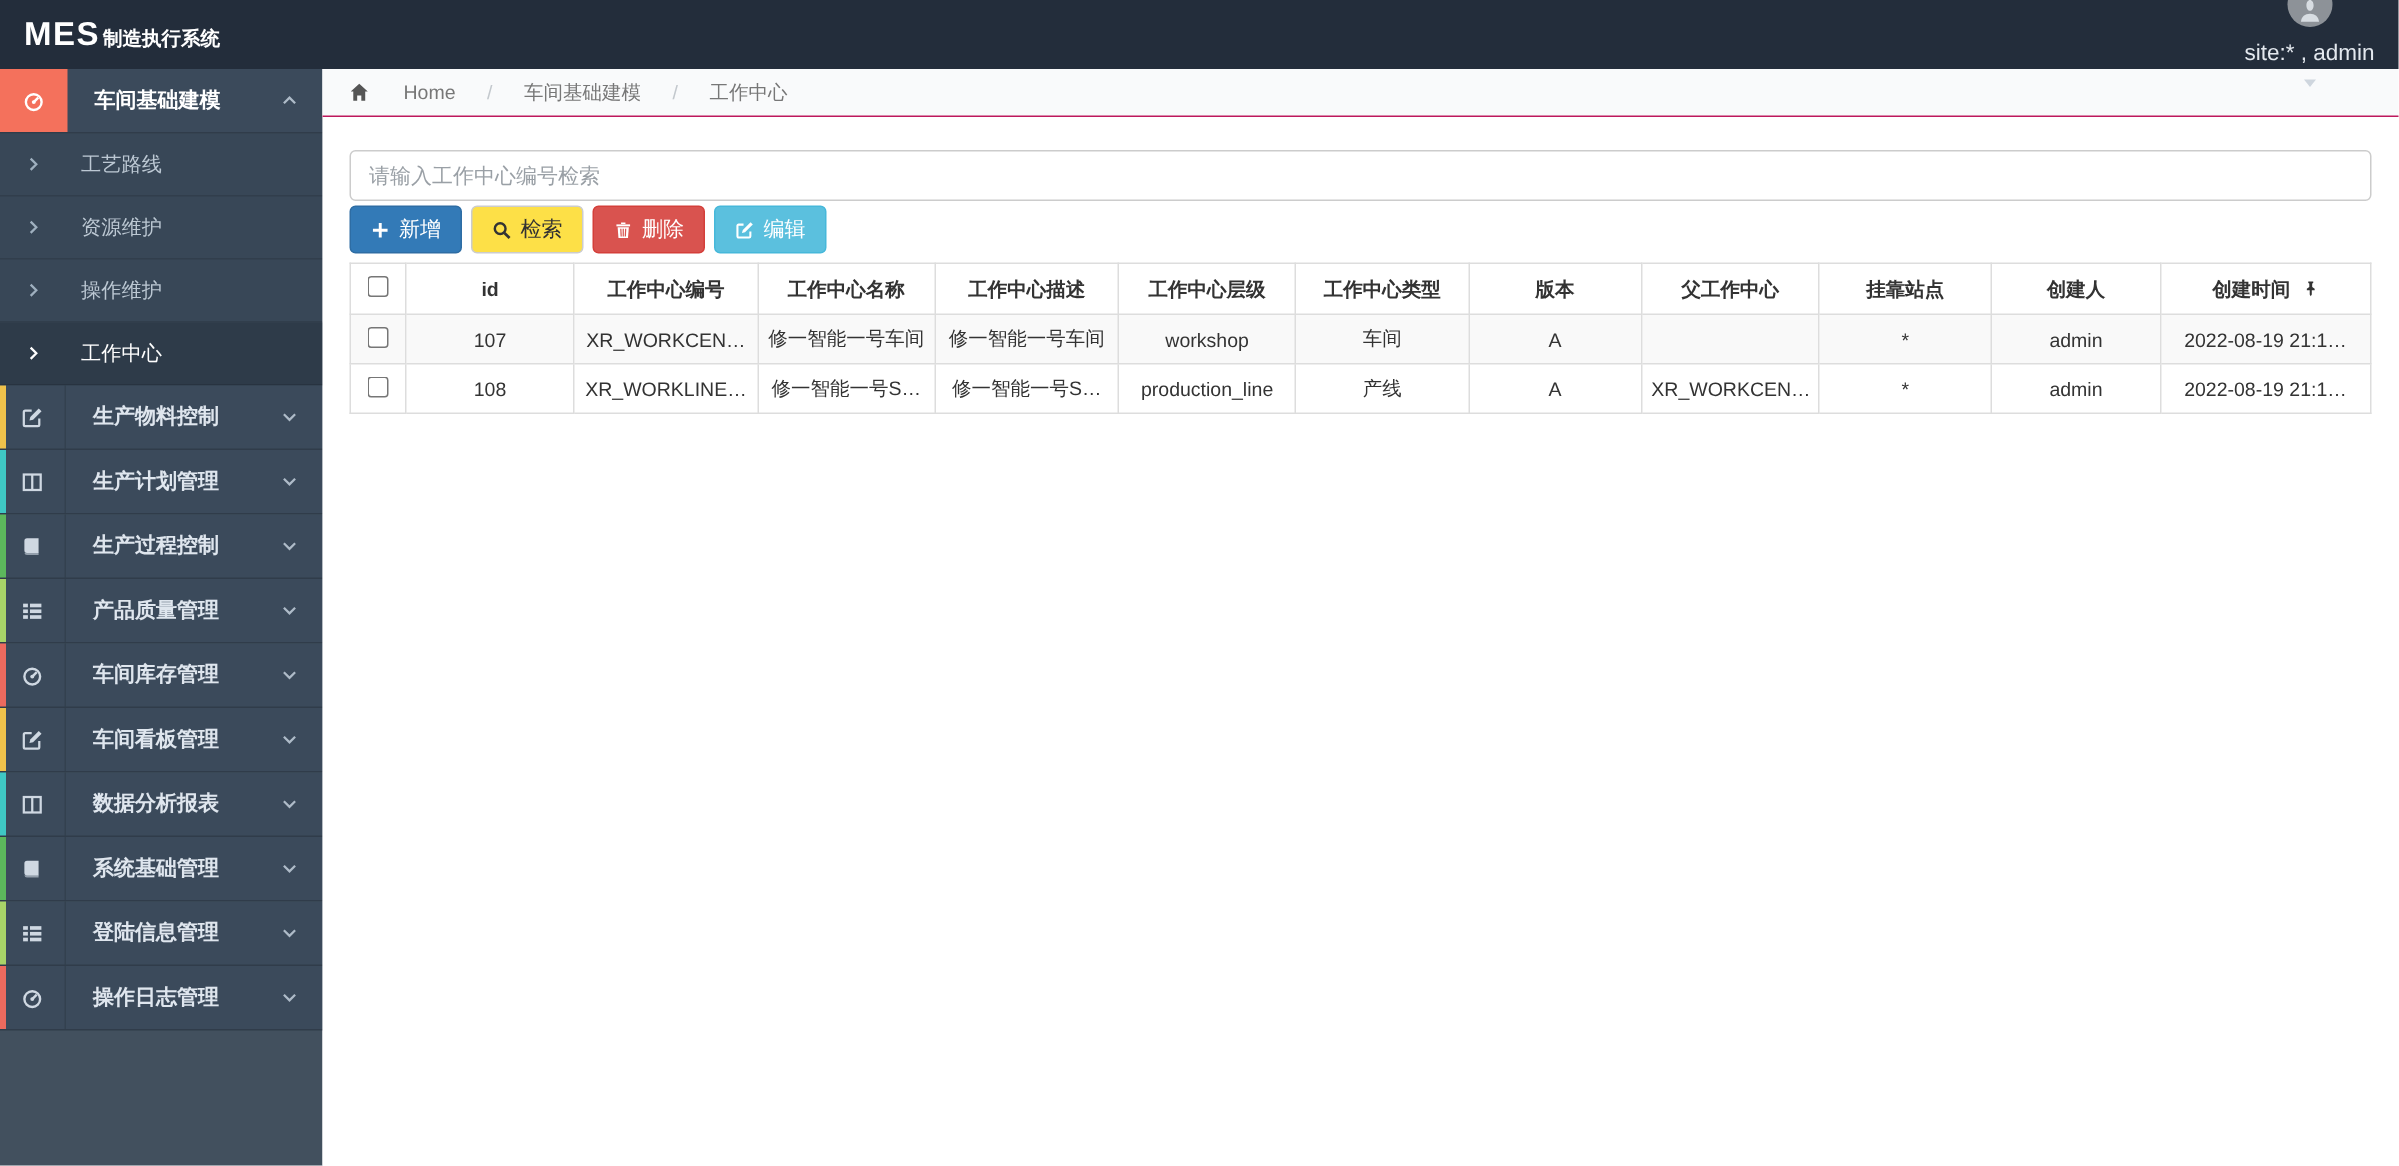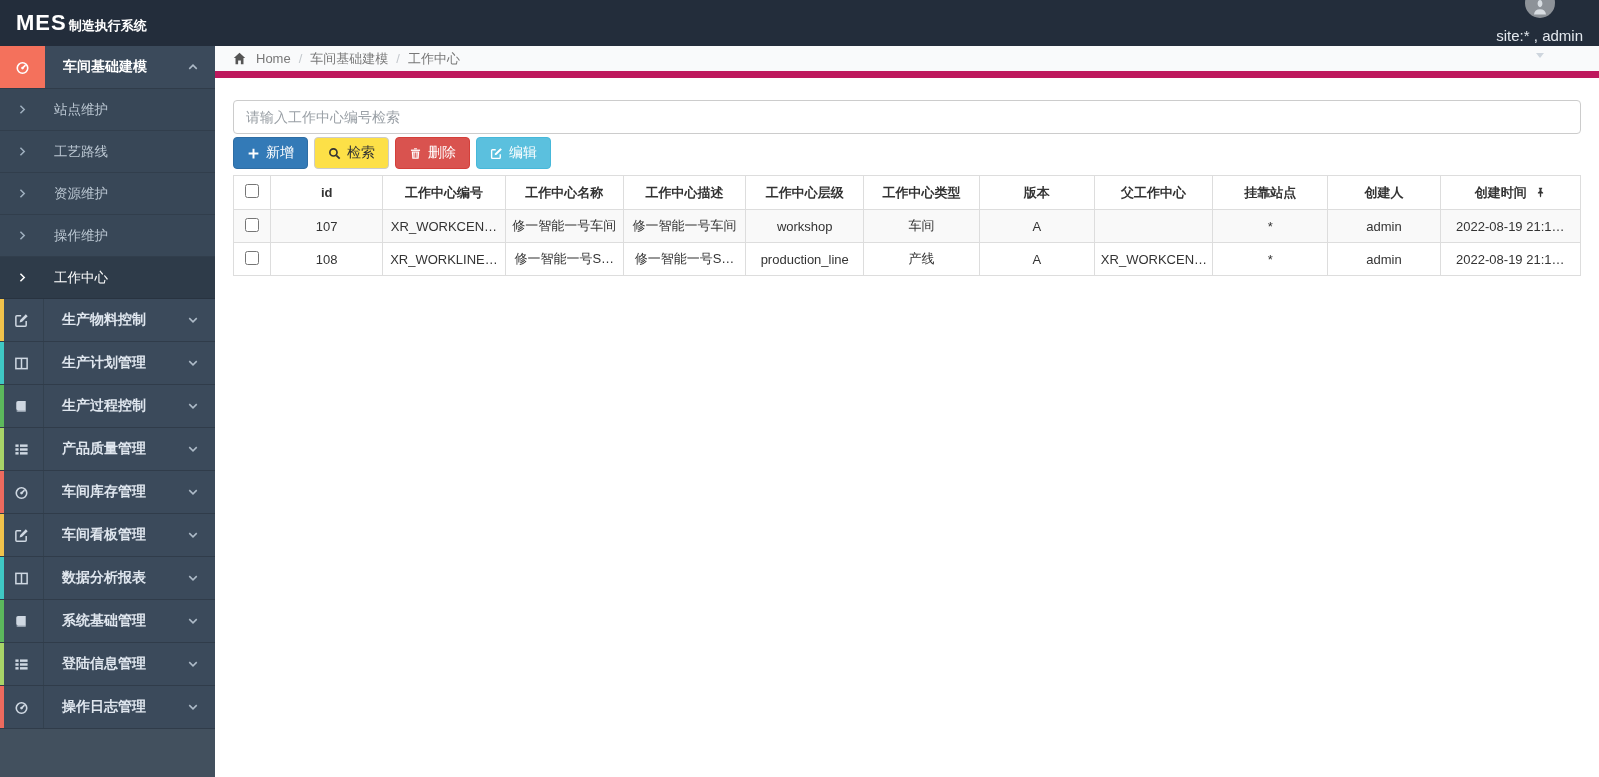--- a/index.html
+++ b/index.html
@@ -42,22 +42,22 @@
     border-bottom:1px solid rgba(0,0,0,.12); cursor:pointer; color:#bcc8d3; }
   .sub-item .sicon { width:44px; display:flex; justify-content:center; color:#9fb0bf; }
   .sub-item .sicon svg { width:11px; height:11px; }
   .sub-item .slabel { font-size:13.5px; padding-left:10px; }
   .sub-item.active { background:#2e3b49; color:#fff; }
   .sub-item.active .sicon { color:#fff; }
 
   
   .main { position:absolute; left:215px; top:46px; width:1384px; height:731px;
     background:#fff; }
-  .breadcrumb { height:32px; background:#f9fafb; border-bottom:7px solid #be185d;
-    display:flex; align-items:center; padding:0 18px; font-size:13px; color:#777; gap:8px; }
+  .breadcrumb { height:32px; background:#f9fafb; border-bottom:1px solid #be185d;
+    display:flex; align-items:center; padding:0 18px; font-size:13px; color:#777; gap:21px; }
   .breadcrumb .home-ic { width:13px; height:13px; fill:#555; margin-right:2px; }
   .crumb-link { color:#777; cursor:pointer; }
   .crumb-sep { color:#c3c8cd; }
   .crumb-current { color:#777; }
 
   .content { padding:22px 18px 0 18px; }
 
   .search-input { width:100%; height:34px; border:1px solid #ccc; border-radius:4px;
     padding:6px 12px; font-size:14px; color:#555; outline:none;
     font-family:"Liberation Sans","DejaVu Sans",sans-serif; }
@@ -192,28 +192,20 @@
           <use href="#i-dashboard"></use>
         </svg>
       </span>
     <span class="glabel">车间基础建模</span>
     <svg class="chev" viewBox="0 0 16 16">
         <use href="#i-chev-up"></use>
       </svg>
   </div>
 
   <div class="subnav">
-    <div class="sub-item">
-      <span class="sicon">
-          <svg viewBox="0 0 16 16">
-            <use href="#i-chev-right"></use>
-          </svg>
-        </span>
-      <span class="slabel">站点维护</span>
-    </div>
     <div class="sub-item">
       <span class="sicon">
           <svg viewBox="0 0 16 16">
             <use href="#i-chev-right"></use>
           </svg>
         </span>
       <span class="slabel">工艺路线</span>
     </div>
     <div class="sub-item">
       <span class="sicon">

